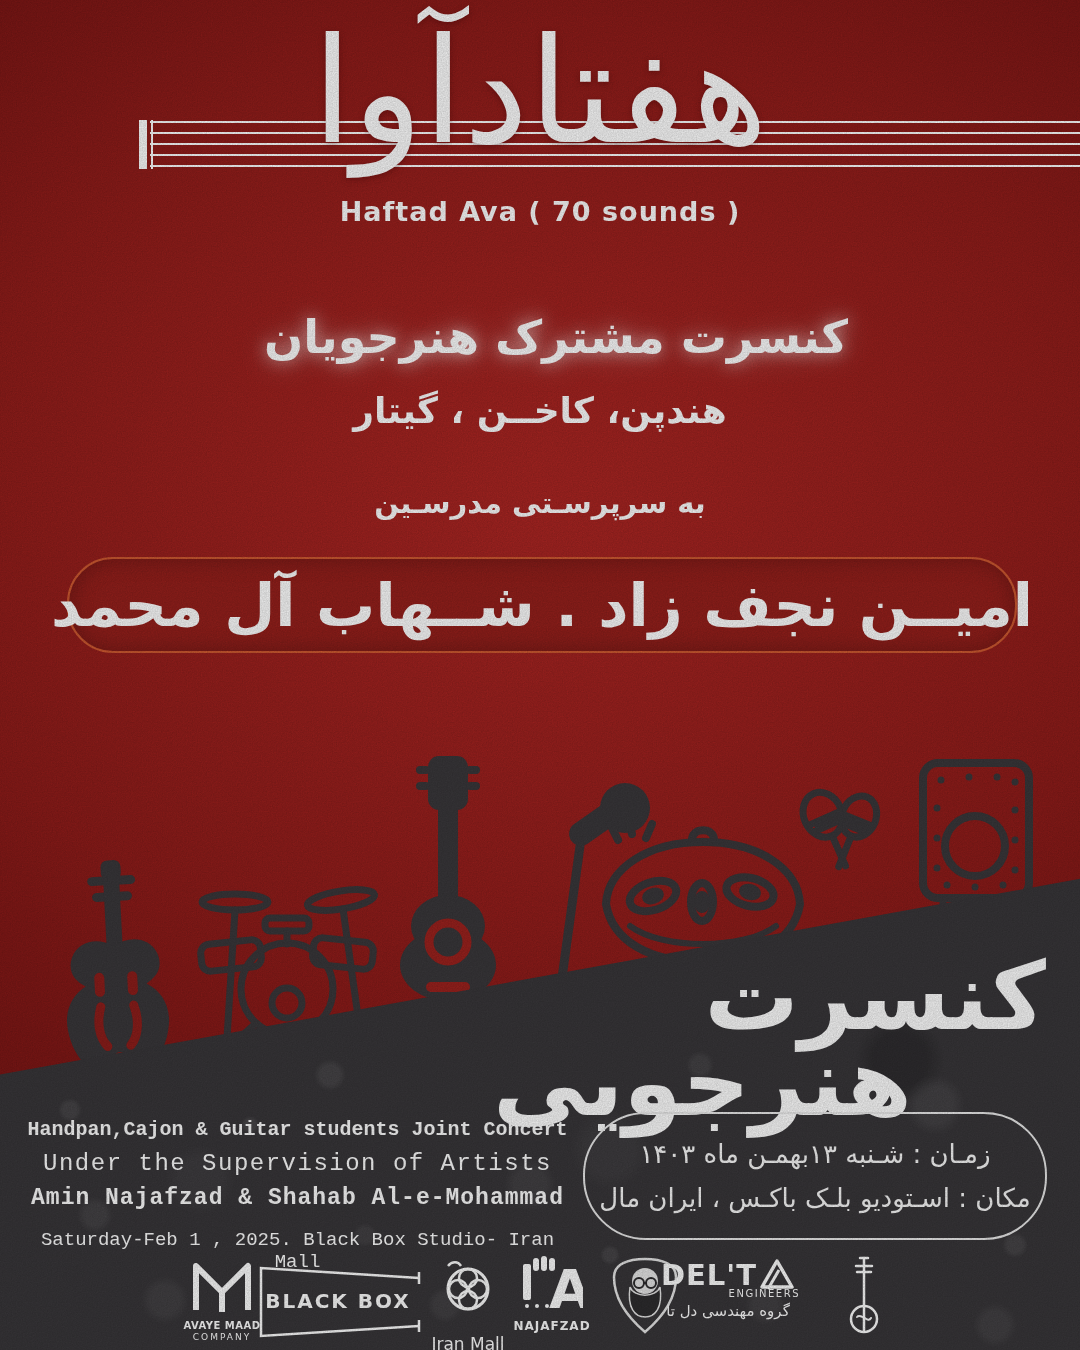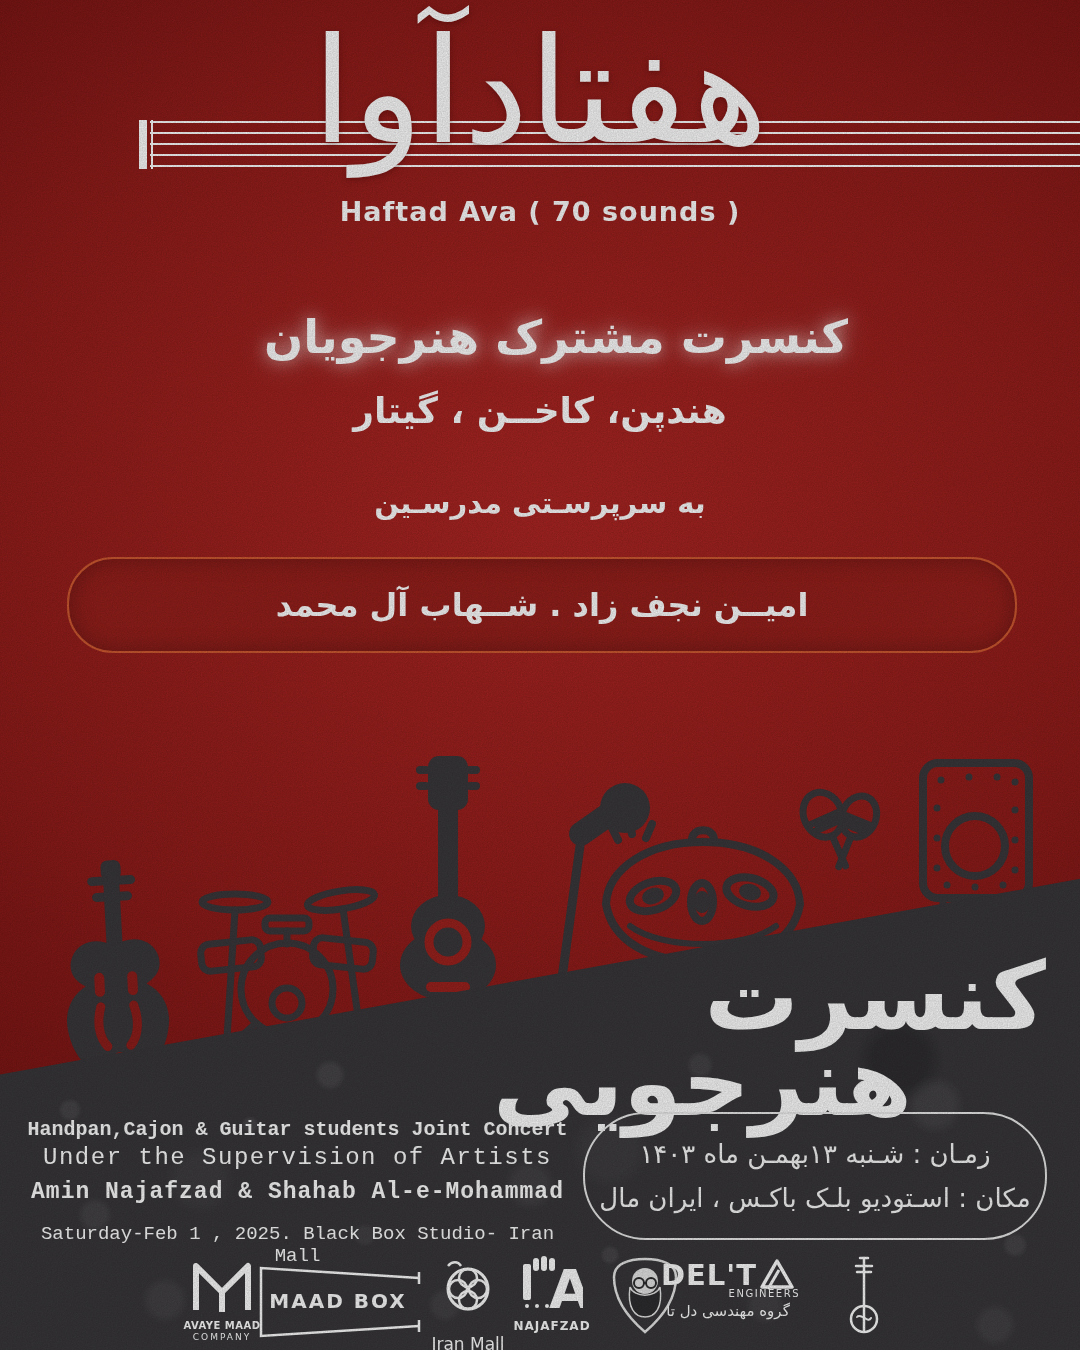--- a/index.html
+++ b/index.html
@@ -18,21 +18,21 @@
   .title-fa{top:8px;font-size:146px;font-weight:normal;line-height:1.15;
             text-shadow:0 2px 6px rgba(60,0,0,.35);}
   .subtitle-en{top:196px;font-size:27px;font-weight:bold;letter-spacing:1px;}
   .intro1{top:310px;font-size:46px;font-weight:bold;
           text-shadow:0 0 16px rgba(255,255,255,.65),0 0 34px rgba(255,255,255,.35);padding-left:32px;}
   .intro2{top:390px;font-size:36px;font-weight:bold;}
   .intro3{top:486px;font-size:29px;font-weight:bold;letter-spacing:1px;}
   .pill{position:absolute;left:67px;top:557px;width:946px;height:92px;border-radius:46px;
         background:#96201c;border:2px solid #cf5a31;display:flex;align-items:center;justify-content:center;
         box-shadow:0 0 22px rgba(0,0,0,.25) inset;}
-  .pill-text{font-size:32px;font-weight:bold;color:#fff;white-space:nowrap;}
+  .pill-text{font-size:59px;font-weight:bold;color:#fff;white-space:nowrap;}
   
   .inst{position:absolute;}
   
   .dark{position:absolute;inset:0;clip-path:polygon(0 79.6%,100% 65.1%,100% 100%,0 100%);
     background-color:#39373a;
     background-image:
       radial-gradient(circle 12px at 70px 1110px, rgba(255,255,255,.07), rgba(255,255,255,.07) 60%, transparent 100%),
       radial-gradient(circle 18px at 95px 1215px, rgba(255,255,255,.06), rgba(255,255,255,.06) 60%, transparent 100%),
       radial-gradient(circle 24px at 165px 1300px, rgba(255,255,255,.05), rgba(255,255,255,.05) 60%, transparent 100%),
       radial-gradient(circle 9px at 250px 1125px, rgba(255,255,255,.08), rgba(255,255,255,.08) 60%, transparent 100%),
@@ -50,21 +50,21 @@
       radial-gradient(circle 45px at 900px 1060px, rgba(0,0,0,.18), rgba(0,0,0,.18) 60%, transparent 100%),
       radial-gradient(circle 35px at 200px 1180px, rgba(255,255,255,.03), rgba(255,255,255,.03) 60%, transparent 100%);}
   .big-word{position:absolute;color:#fff;font-weight:bold;font-size:94px;line-height:1;white-space:nowrap;}
   .big-word1{top:950px;right:34px;}
   .big-word2{top:1036px;right:168px;}
   .capsule{position:absolute;left:583px;top:1112px;width:460px;height:124px;border:2px solid #ededed;
            border-radius:63px;display:flex;flex-direction:column;align-items:center;justify-content:center;gap:14px;}
   .capsule-line{color:#fafafa;font-size:26px;white-space:nowrap;}
   .en-block{position:absolute;left:15px;top:1118px;width:565px;text-align:center;color:#fff;font-family:Liberation Mono, monospace;}
   .en1{font-size:20px;font-weight:bold;}
-  .en2{font-size:24px;letter-spacing:1.5px;margin-top:3px;}
+  .en2{font-size:24px;letter-spacing:1.5px;margin-top:9px;}
   .en3{font-size:23px;font-weight:bold;letter-spacing:1px;margin-top:8px;}
   .en4{font-size:19px;margin-top:18px;}
   
   .logo{position:absolute;text-align:center;color:#fff;}
   .logo-avaye{left:174px;top:1260px;width:96px;}
   .avaye-name{font-size:10px;font-weight:bold;letter-spacing:.5px;margin-top:2px;}
   .avaye-sub{font-size:9px;letter-spacing:2px;margin-top:1px;}
   .logo-blackbox{left:253px;top:1262px;width:170px;height:80px;}
   .bb-text{position:absolute;left:0;right:0;top:27px;font-size:20px;font-weight:bold;letter-spacing:2px;}
   .logo-iranmall{left:426px;top:1258px;width:84px;}
@@ -247,21 +247,21 @@
     <div class="avaye-name">AVAYE MAAD</div>
     <div class="avaye-sub">COMPANY</div>
   </div>
 
   <div class="logo logo-blackbox">
     <svg width="170" height="80" viewBox="0 0 170 80" fill="none" stroke="#fff" stroke-width="2.5">
       <polyline points="166,16 8,6 8,74 166,64"></polyline>
       <path d="M166,10 L166,22"></path>
         <path d="M166,58 L166,70"></path>
     </svg>
-    <div class="bb-text">MAAD BOX</div>
+    <div class="bb-text">BLACK BOX</div>
   </div>
 
   <div class="logo logo-iranmall">
     <svg width="56" height="56" viewBox="0 0 56 56" fill="none" stroke="#fff">
       <circle cx="28" cy="31" r="20" stroke-width="3"></circle>
       <circle cx="28" cy="20" r="9" stroke-width="2.5"></circle>
       <circle cx="38" cy="31" r="9" stroke-width="2.5"></circle>
       <circle cx="28" cy="42" r="9" stroke-width="2.5"></circle>
       <circle cx="18" cy="31" r="9" stroke-width="2.5"></circle>
       <path d="M8,8 C12,3 18,3 21,8" stroke-width="2.5"></path>

